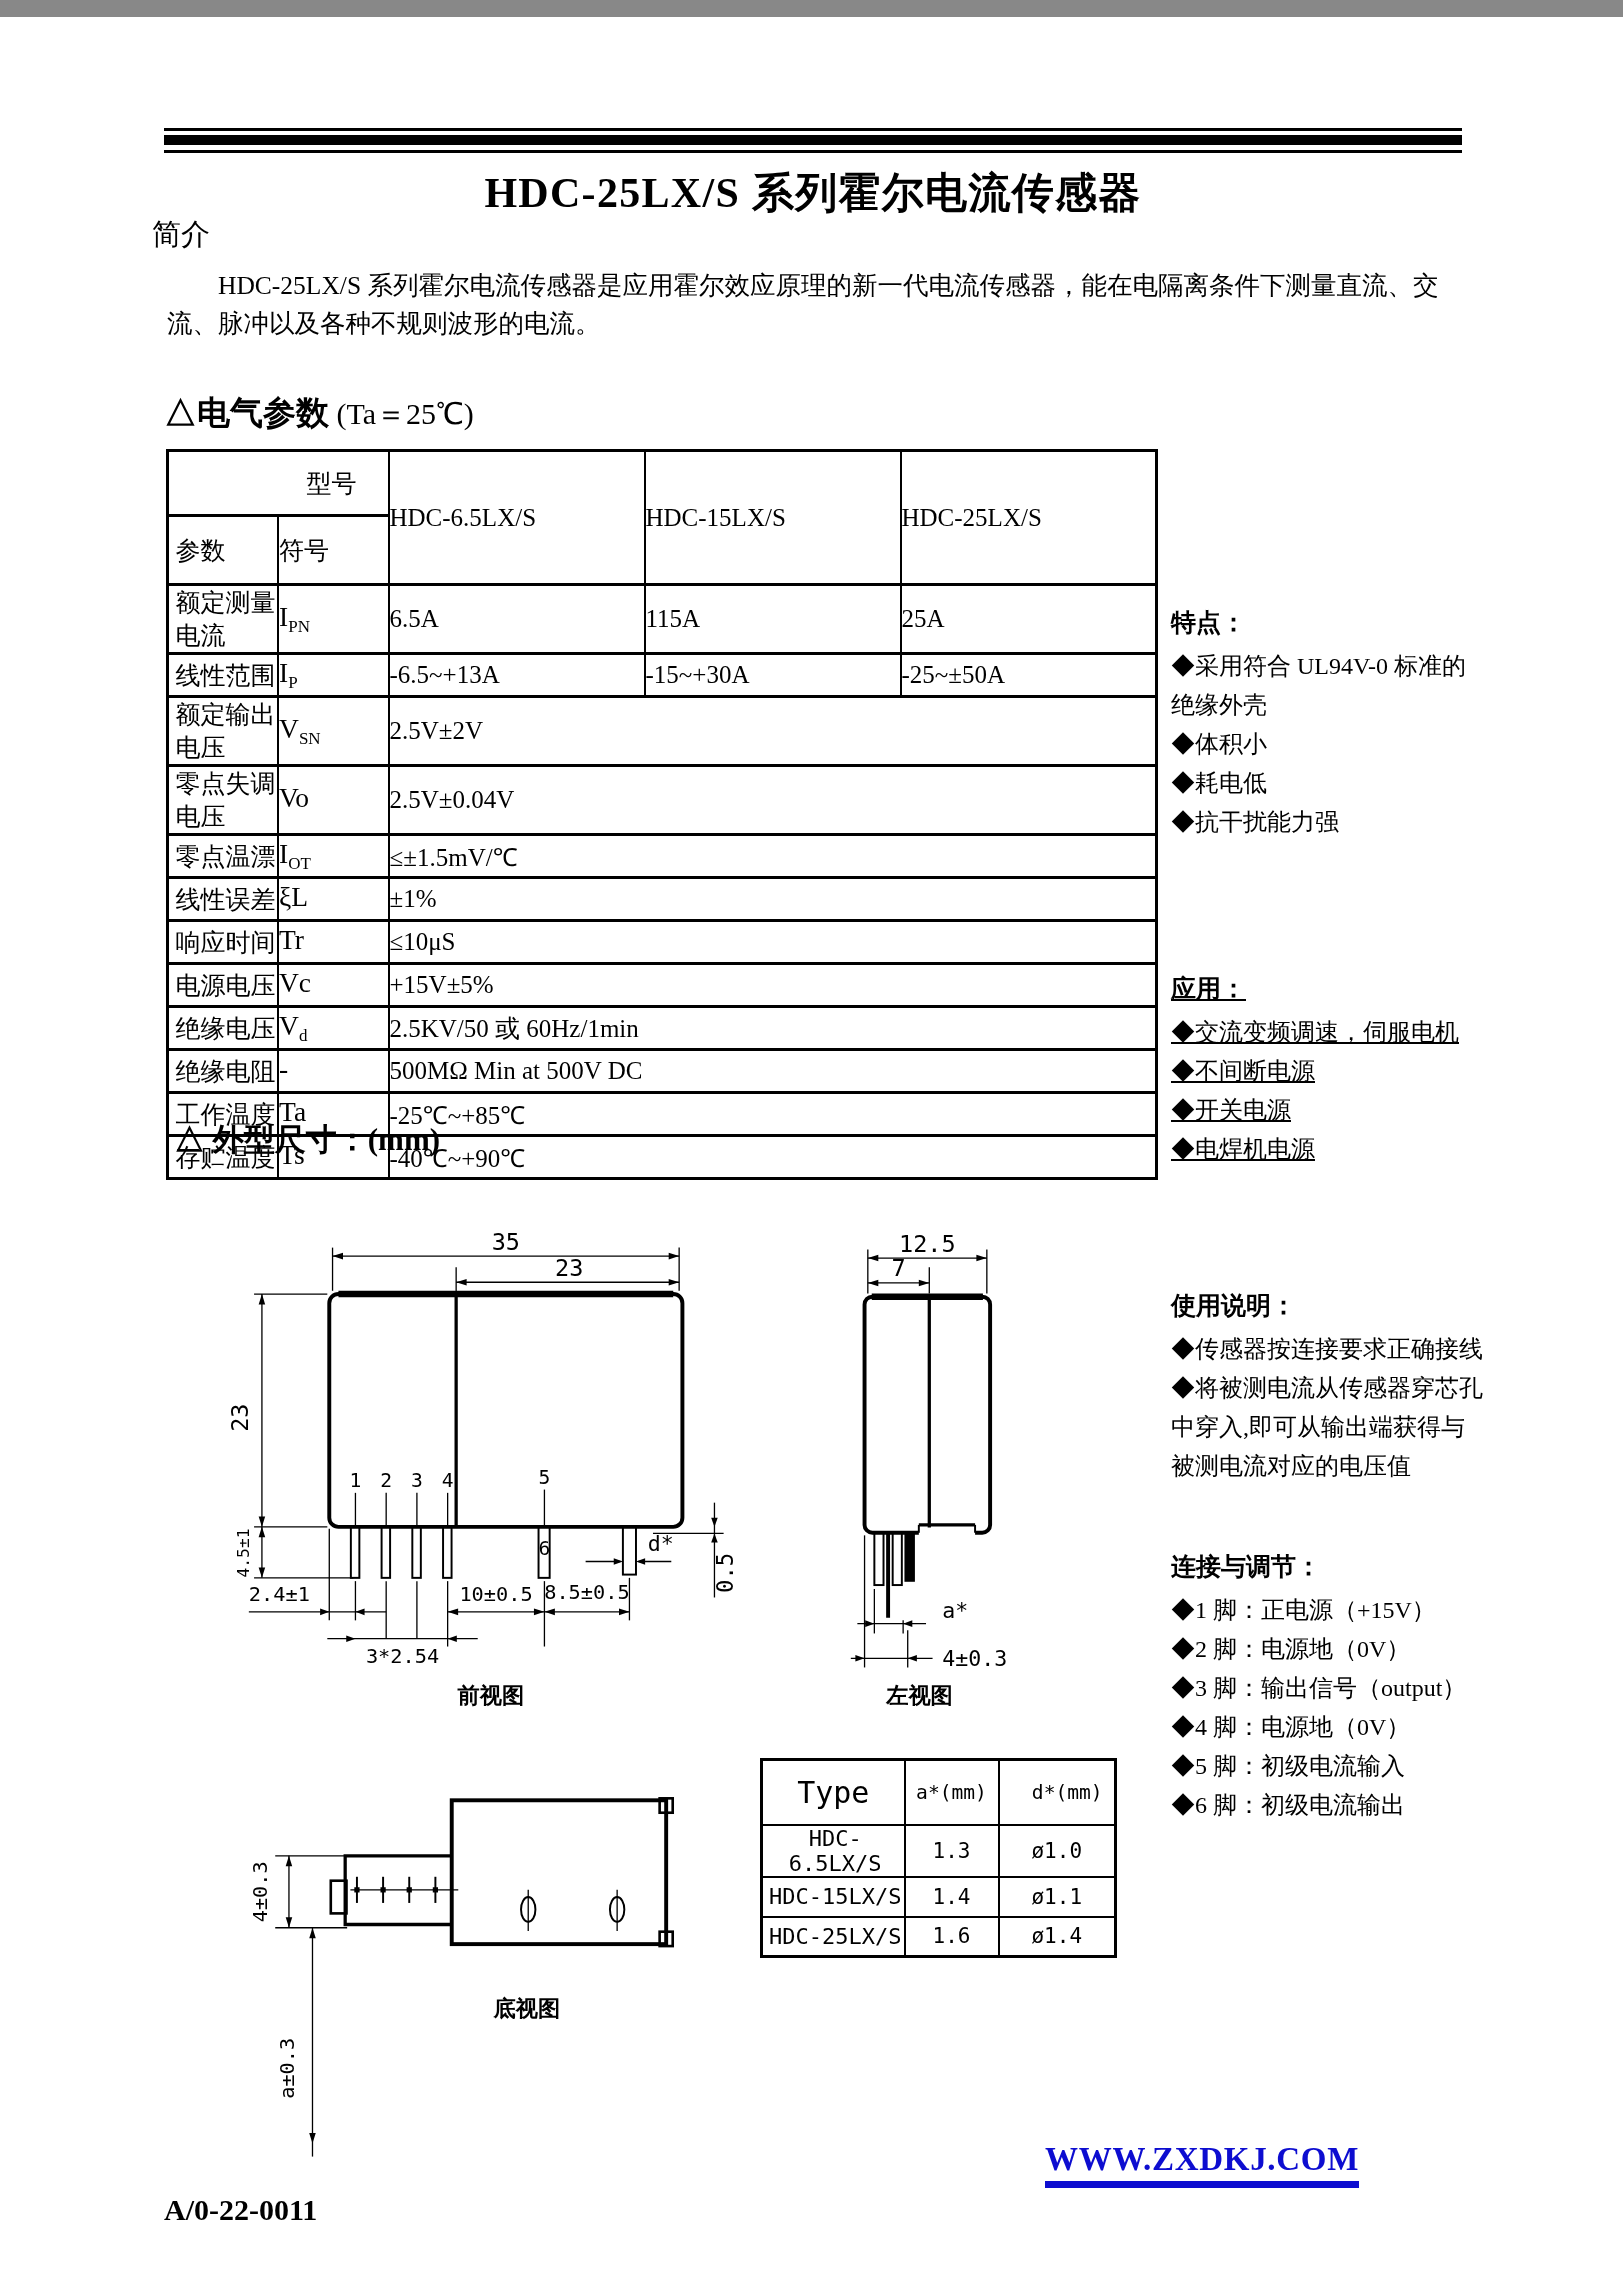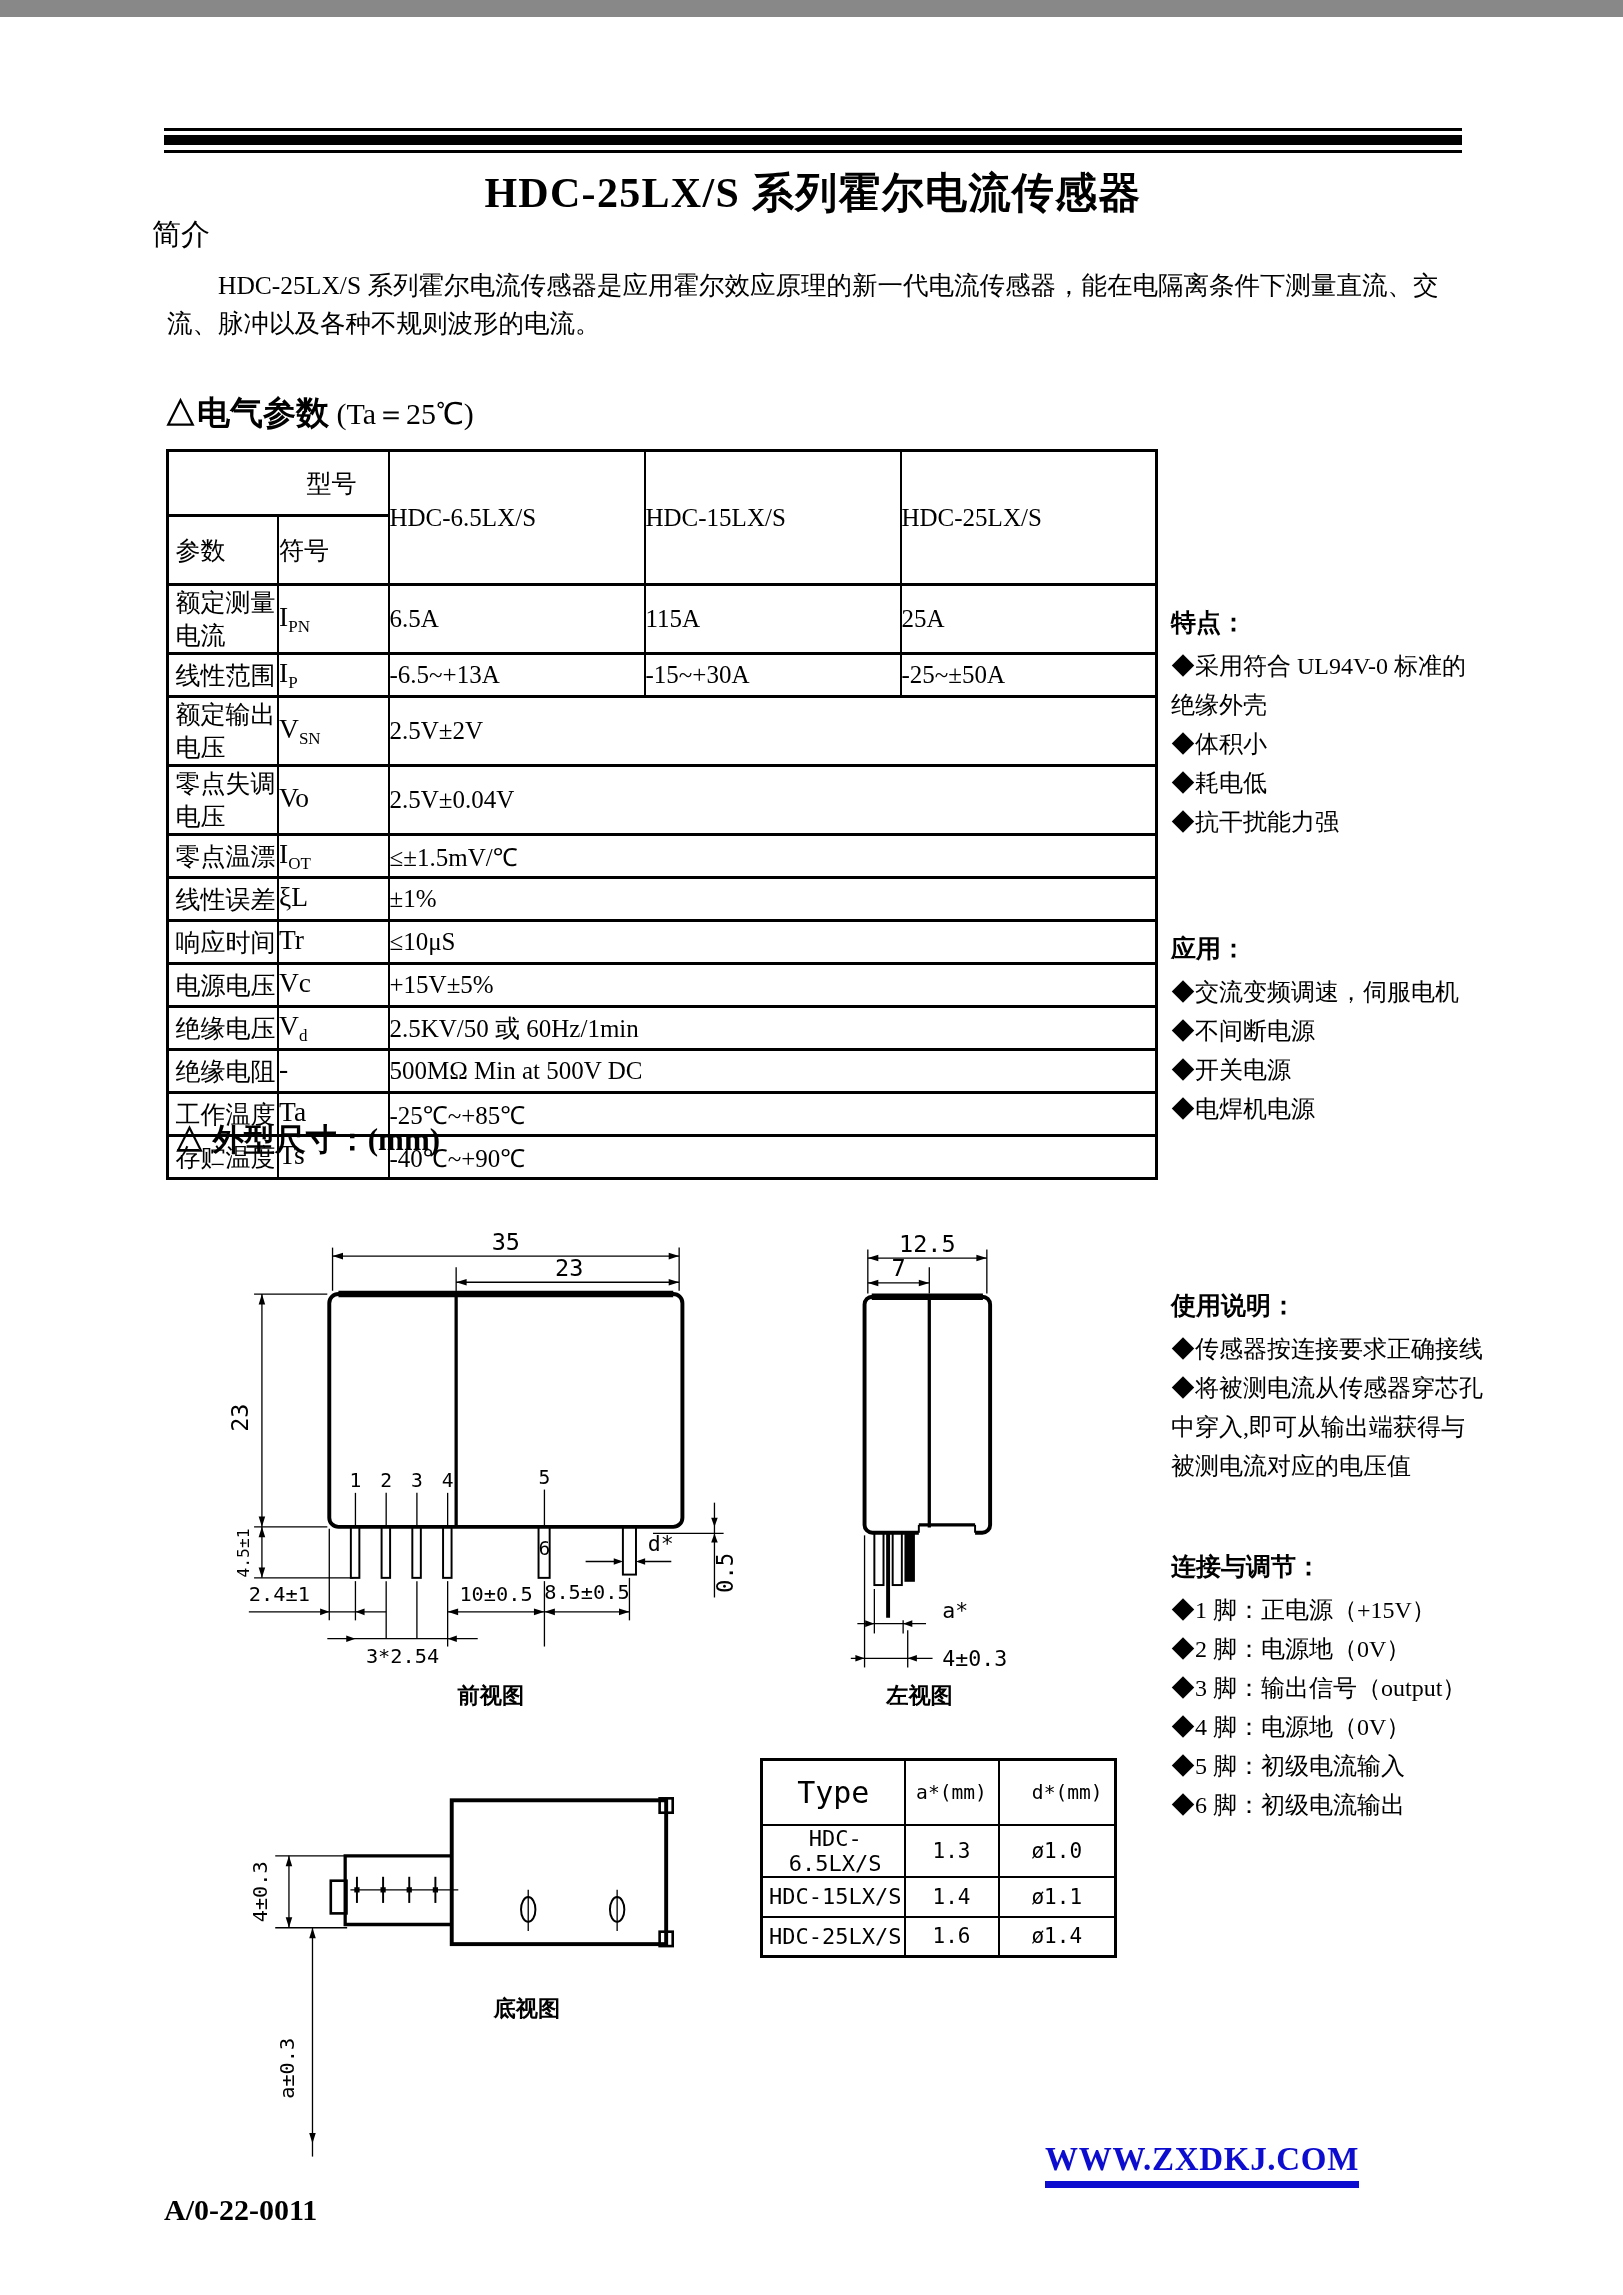--- a/index.html
+++ b/index.html
@@ -161,21 +161,21 @@
 
   <div class="abs outline-heading">△ 外型尺寸：(mm)</div>
 
   <div class="sidebar-sec" style="top:586px;">
     <div class="sec-title">特点：</div>
     <div>◆采用符合 UL94V-0 标准的绝缘外壳</div>
     <div>◆体积小</div>
     <div>◆耗电低</div>
     <div>◆抗干扰能力强</div>
   </div>
-  <div class="sidebar-sec" style="top:912px;">
+  <div class="sidebar-sec" style="top:952px;text-decoration:underline;">
     <div class="sec-title">应用：</div>
     <div>◆交流变频调速，伺服电机</div>
     <div>◆不间断电源</div>
     <div>◆开关电源</div>
     <div>◆电焊机电源</div>
   </div>
   <div class="sidebar-sec" style="top:1269px;">
     <div class="sec-title">使用说明：</div>
     <div>◆传感器按连接要求正确接线</div>
     <div>◆将被测电流从传感器穿芯孔中穿入,即可从输出端获得与被测电流对应的电压值</div>

